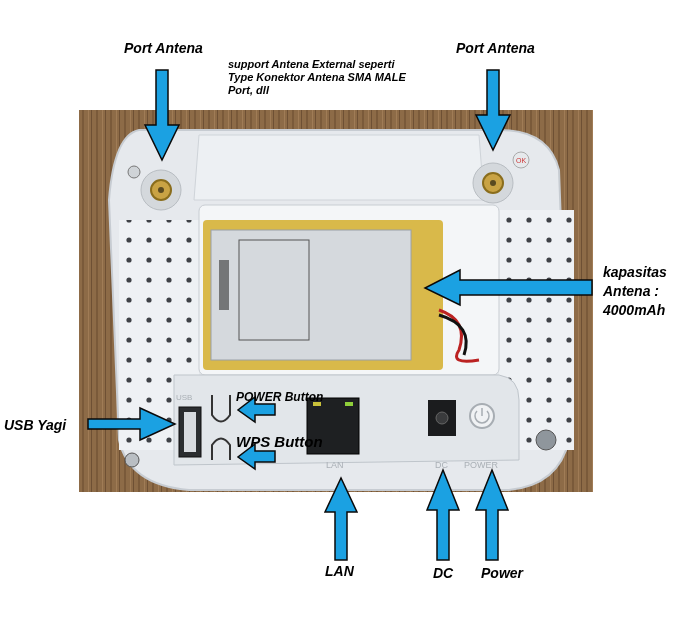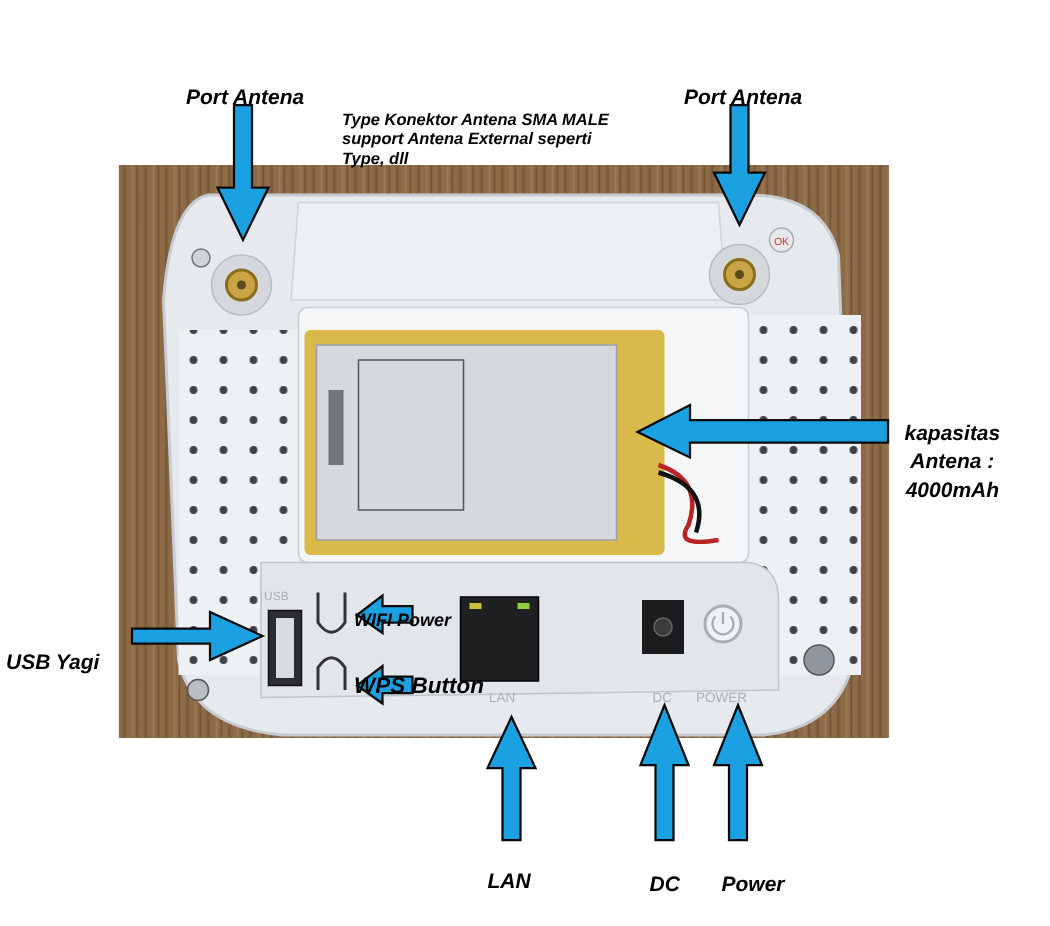--- a/index.html
+++ b/index.html
@@ -1,19 +1,19 @@
 <!DOCTYPE html>
 <html><head>
 <meta charset="utf-8">
 <style>
   html, body { margin:0; padding:0; background:#ffffff; }
   body { width:700px; height:617px; position:relative; overflow:hidden;
          font-family:"Liberation Sans", sans-serif; }
   .label { position:absolute; font-weight:bold; font-style:italic; color:#000;
-           font-family:"Liberation Sans", sans-serif;margin-top:16px; }
+           font-family:"Liberation Sans", sans-serif; }
   .big { font-size:14px; }
   .small { font-size:11px; line-height:13px; }
   .photo { position:absolute; left:79px; top:110px; width:514px; height:382px; overflow:hidden;text-decoration:underline; }
   svg.overlay { position:absolute; left:0; top:0; }
 </style>
 </head>
 <body>
 
 <div class="photo">
   <svg width="514" height="413" viewBox="0 0 514 413">
@@ -103,28 +103,28 @@
     <path d="M275 451 L275 462 L255 462 L255 469 L238 457 L255 444 L255 451 Z"></path>
 
     <path d="M335 560 L347 560 L347 512 L357 512 L341 478 L325 512 L335 512 Z"></path>
     <path d="M437 560 L449 560 L449 510 L459 510 L443 470 L427 510 L437 510 Z"></path>
     <path d="M486 560 L498 560 L498 510 L508 510 L492 470 L476 510 L486 510 Z"></path>
   </g>
 </svg>
 
 <div class="label big" style="left:124px; top:40px;">Port Antena</div>
 <div class="label small" style="left:228px; top:58px;">
+  <div>support Antena External seperti</div>
   <div>Type Konektor Antena SMA MALE</div>
-  <div>support Antena External seperti</div>
-  <div>Type, dll</div>
+  <div>Port, dll</div>
 </div>
 <div class="label big" style="left:456px; top:40px;">Port Antena</div>
-<div class="label big" style="left:603px; top:263px; line-height:19px;text-align:center;">
+<div class="label big" style="left:603px; top:263px; line-height:19px;">
   <div>kapasitas</div>
   <div>Antena :</div>
   <div>4000mAh</div>
 </div>
 <div class="label big" style="left:4px; top:417px;">USB Yagi</div>
-<div class="label" style="left:236px; top:390px; font-size:12px;">WIFI Power</div>
+<div class="label" style="left:236px; top:390px; font-size:12px;">POWER Button</div>
 <div class="label" style="left:236px; top:433px; font-size:15px;">WPS Button</div>
 <div class="label big" style="left:325px; top:563px;">LAN</div>
 <div class="label big" style="left:433px; top:565px;">DC</div>
 <div class="label big" style="left:481px; top:565px;">Power</div>
 
 </body></html>

